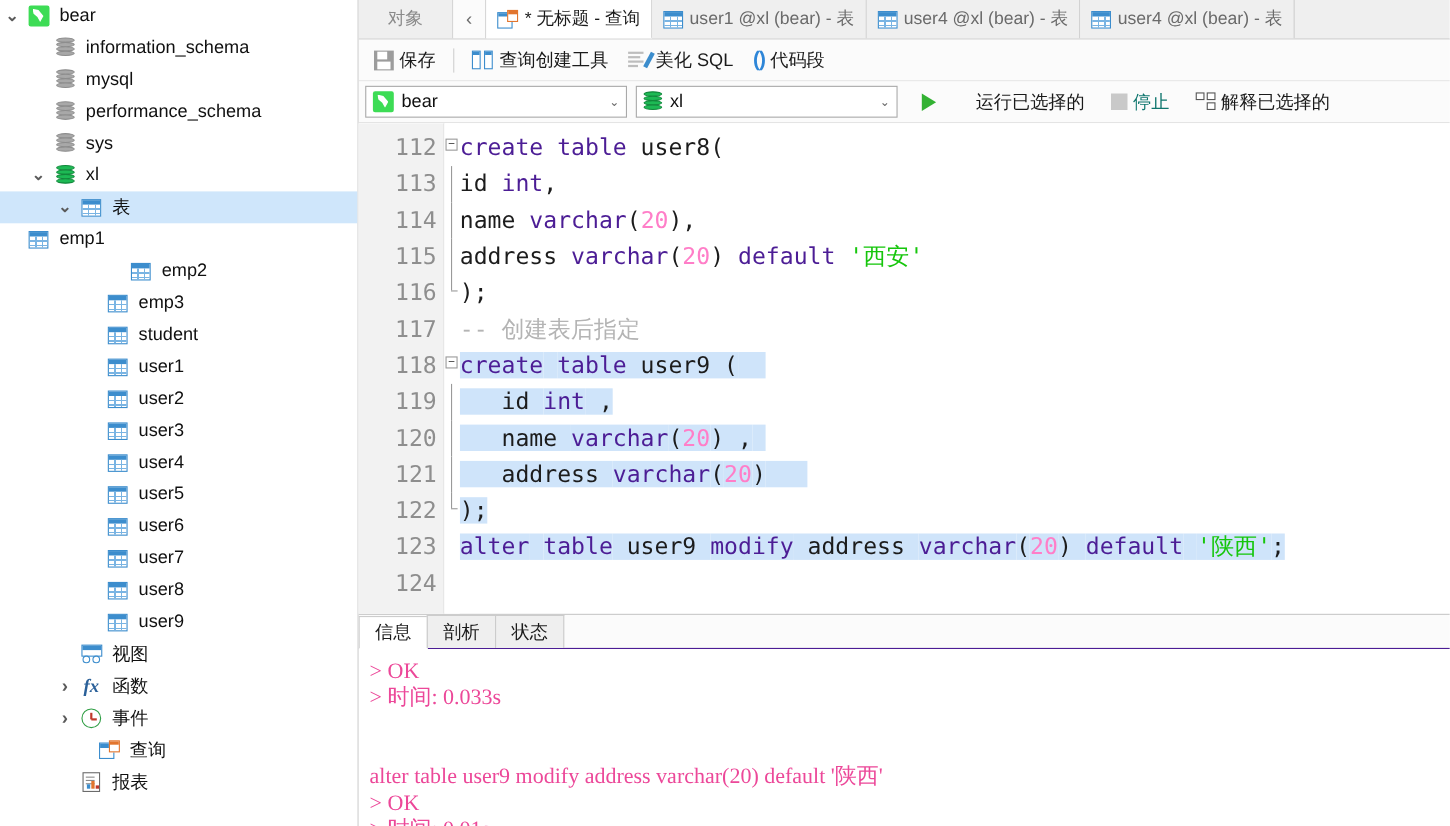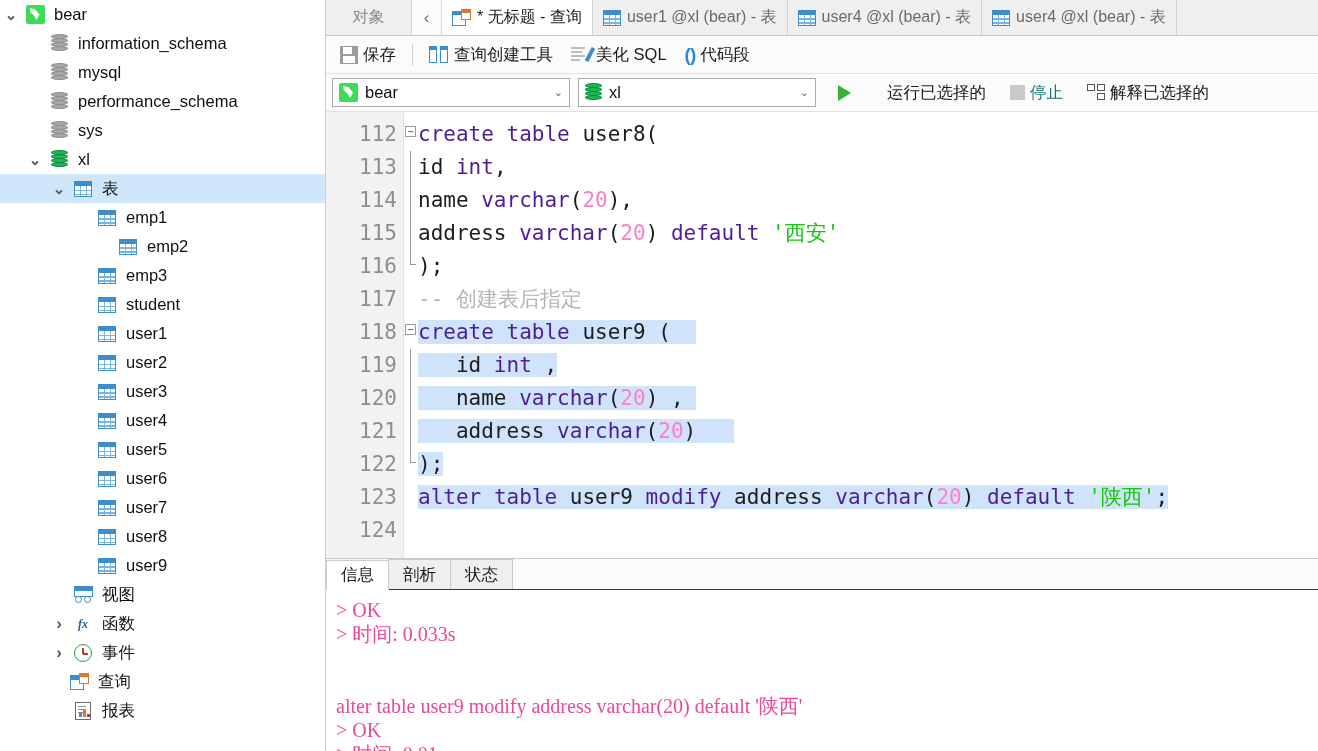--- a/index.html
+++ b/index.html
@@ -77,21 +77,21 @@
       linear-gradient(to bottom, transparent 3.5px, #79b4e3 3.5px, #79b4e3 4.7px, transparent 4.7px),
       linear-gradient(to bottom, transparent 7.5px, #79b4e3 7.5px, #79b4e3 8.7px, transparent 8.7px);
   }
   
   .ic-view { width: 19px; height: 17px; position: relative; }
   .ic-view .v1 { position: absolute; left:0; top:0; width:19px; height:11px; background:#fff; border:1.5px solid #3c8dcd; }
   .ic-view .v1:before { content:""; position:absolute; left:0; top:0; right:0; height:3.5px; background:#3c8dcd; }
   .ic-view .g { position:absolute; bottom:0; width:7px; height:7px; border:1.6px solid #3c8dcd; border-radius:50%; background:#fff; }
   .ic-view .g.l { left:1px; } .ic-view .g.r { left:10px; }
   
-  .ic-fx { font-family: "Liberation Serif", serif; font-style: italic; font-weight: bold; color:#2a6099; font-size: 12px; line-height: 1; }
+  .ic-fx { font-family: "Liberation Serif", serif; font-style: italic; font-weight: bold; color:#2a6099; font-size: 17px; line-height: 1; }
   
   .ic-clock { width: 18px; height: 18px; border: 1.8px solid #2f9e44; border-radius: 50%; position: relative; background:#fff; }
   .ic-clock:before { content:""; position:absolute; left:7px; top:3.5px; width:1.6px; height:6px; background:#c0392b; }
   .ic-clock:after { content:""; position:absolute; left:8px; top:8.5px; width:5px; height:1.6px; background:#c0392b; }
   
   .ic-query { width: 19px; height: 17px; position: relative; }
   .ic-query .b { position:absolute; left:0; top:2px; width:14px; height:15px; background:#fff; border:1.5px solid #3c8dcd; }
   .ic-query .b:before { content:""; position:absolute; left:0; top:0; right:0; height:3.5px; background:#3c8dcd; }
   .ic-query .o { position:absolute; left:9px; top:0; width:10px; height:11px; background:#fff; border:1.5px solid #e2752e; }
   .ic-query .o:before { content:""; position:absolute; left:0; top:0; right:0; height:3px; background:#e2752e; }
@@ -307,21 +307,21 @@
         </span>
         <span class="tlabel">xl</span>
       </div>
       <div class="tree-row sel" style="padding-left: 48px;">
         <span class="twisty" style="font-size: 15px; font-weight: 700;">⌄</span>
         <span class="ti">
           <span class="ic-table"></span>
         </span>
         <span class="tlabel">表</span>
       </div>
-      <div class="tree-row" style="padding-left: 72px;">
+      <div class="tree-row" style="">
         <span class="twisty empty"></span>
         <span class="ti">
           <span class="ic-table"></span>
         </span>
         <span class="tlabel">emp1</span>
       </div>
       <div class="tree-row" style="padding-left: 93px;">
         <span class="twisty empty"></span>
         <span class="ti">
           <span class="ic-table"></span>
@@ -423,21 +423,21 @@
         </span>
         <span class="tlabel">函数</span>
       </div>
       <div class="tree-row" style="padding-left: 48px;">
         <span class="twisty" style="font-size: 17px; font-weight: 700;">›</span>
         <span class="ti">
           <span class="ic-clock"></span>
         </span>
         <span class="tlabel">事件</span>
       </div>
-      <div class="tree-row" style="padding-left: 44px;">
+      <div class="tree-row" style="padding-left: 64px;">
         <span class="twisty empty"></span>
         <span class="ti">
           <span class="ic-query">
             <span class="b"></span>
             <span class="o"></span>
           </span>
         </span>
         <span class="tlabel">查询</span>
       </div>
       <div class="tree-row" style="padding-left: 48px;">

